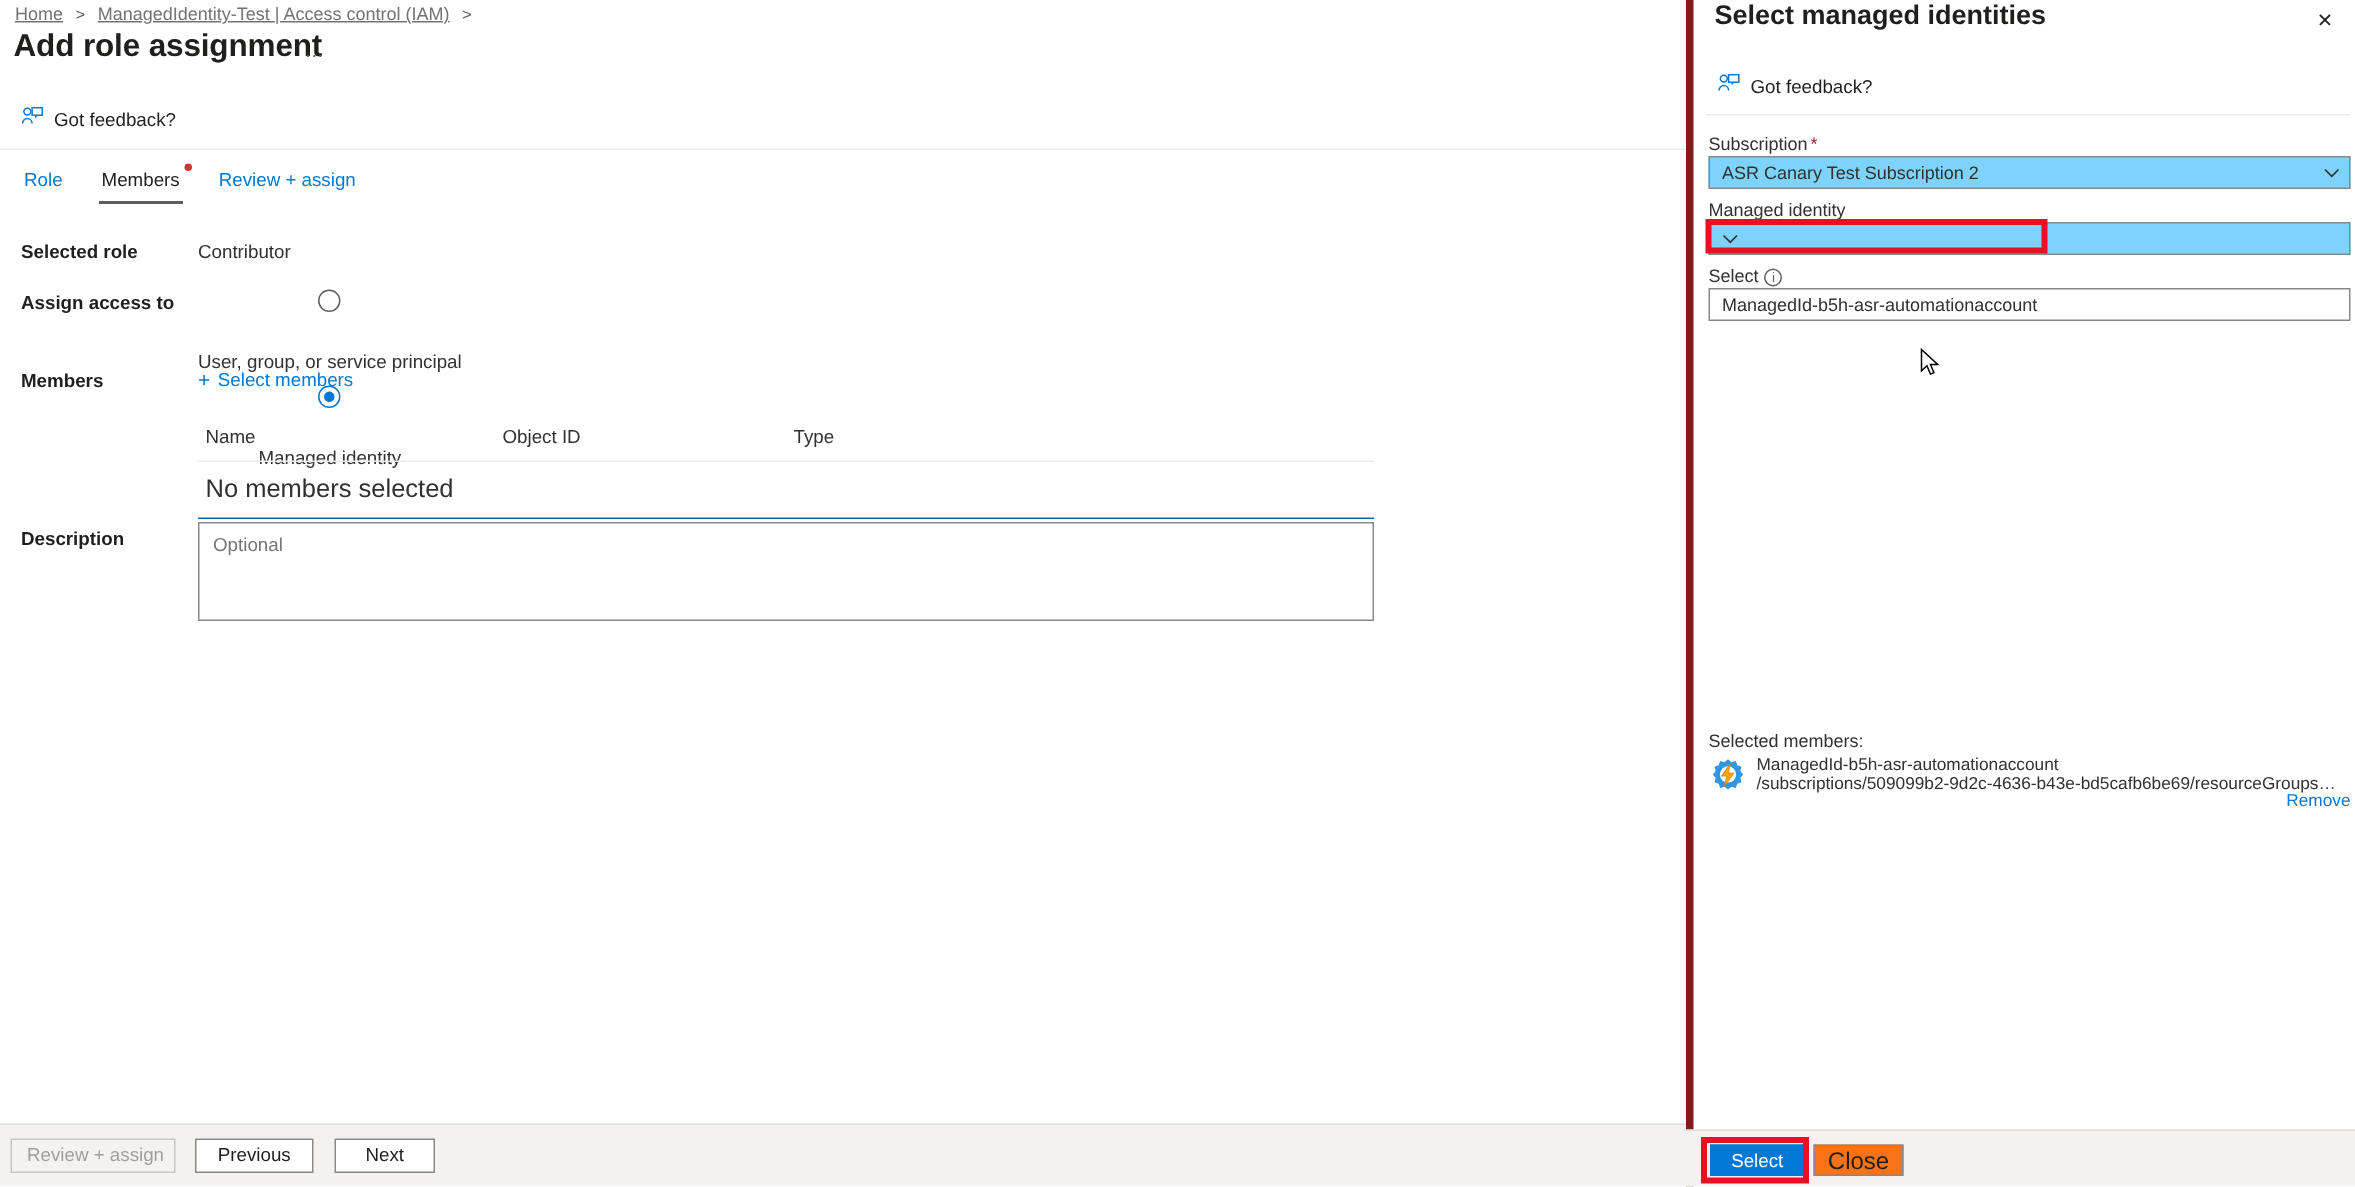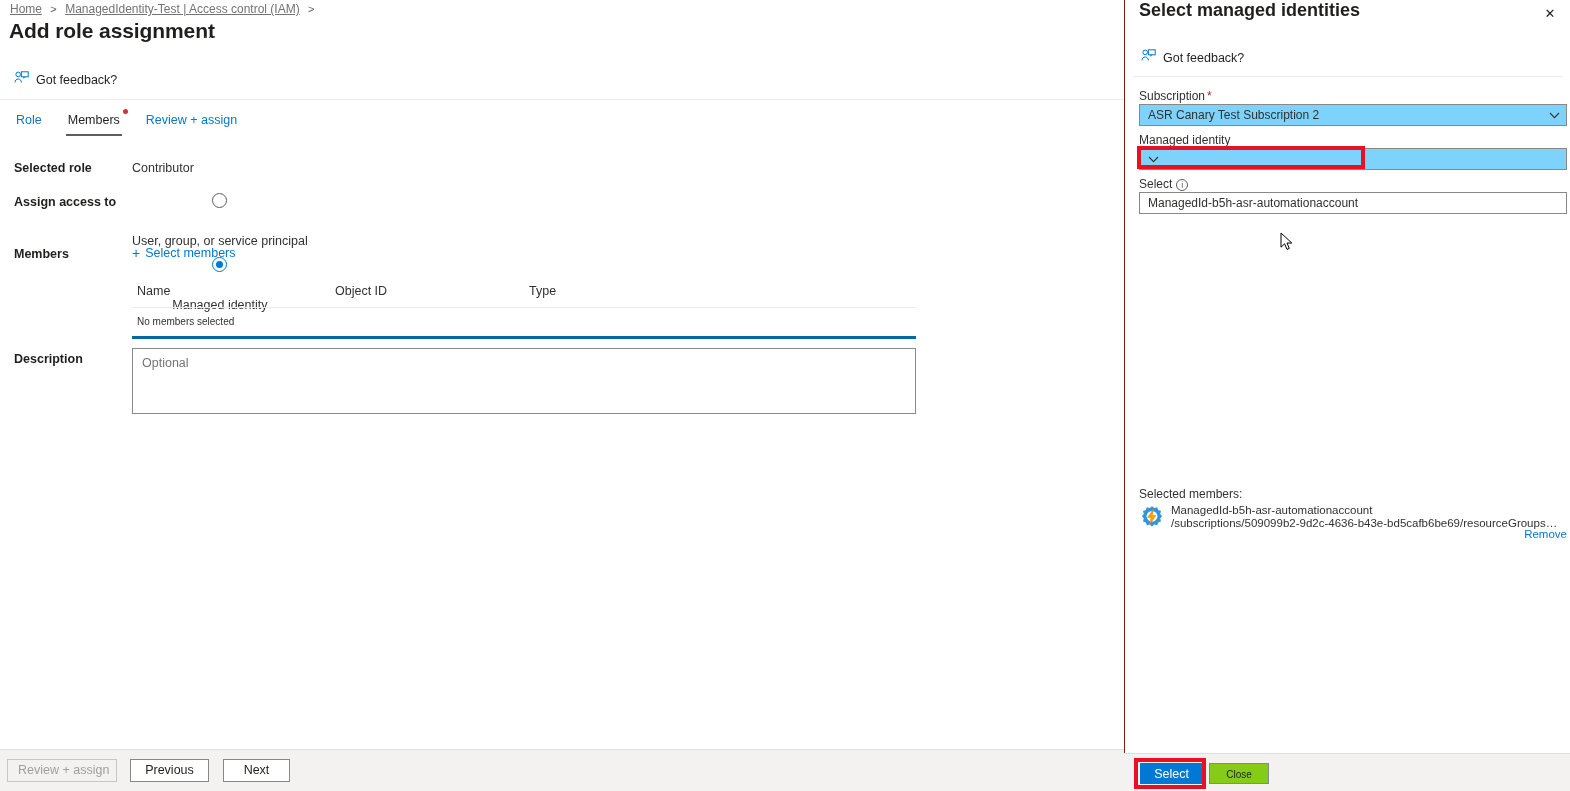--- a/index.html
+++ b/index.html
@@ -119,22 +119,22 @@
   .mt-head {
     display: flex; padding: 0 0 9px 5px;
     border-bottom: 1px solid #edebe9;
     font-size: 12.5px; color: #323130;
   }
   .mt-col-name { width: 198px; }
   .mt-col-oid  { width: 194px; }
   .mt-col-type { width: 180px; }
   .mt-body {
     display: flex; padding: 8px 0 9px 5px;
-    border-bottom: 3px solid #0369a1;
-    font-size: 10px; color: #323130;
+    border-bottom: 1px solid #0369a1;
+    font-size: 17px; color: #323130;
   }
 
   .desc-box {
     position: absolute; left: 132px; top: 348px;
     width: 784px; height: 66px;
     border: 1px solid #8a8886; background: #fff;
     font-family: "Liberation Sans", sans-serif;
     font-size: 12.5px; color: #a19f9d;
     padding: 7px 9px; resize: none; outline: none;
   }
@@ -161,21 +161,21 @@
   }
   .btn-review { position: absolute; left: 7px; top: 9px; width: 110px; }
   .btn-prev   { position: absolute; left: 130px; top: 9px; width: 79px; }
   .btn-next   { position: absolute; left: 223px; top: 9px; width: 67px; }
 
   
   #side-panel {
     position: absolute; left: 1124px; top: 0;
     width: 446px; height: 791px;
     background: #ffffff;
-    border-left: 1px solid #7f1d1d;
+    border-left: 5px solid #7f1d1d;
   }
   .panel-title {
     position: absolute; left: 14px; top: 0px;
     font-size: 18px; font-weight: bold; color: #201f1e;
     white-space: nowrap;
   }
   .panel-close {
     position: absolute; right: 9px; top: 2px;
     width: 22px; height: 22px;
     display: flex; align-items: center; justify-content: center;
@@ -265,23 +265,23 @@
     width: 63px; height: 21px;
     background: #0078d4; color: #ffffff;
     border: 1px solid #0078d4;
     font-size: 12.5px; line-height: 19px; text-align: center;
     cursor: pointer;
     font-family: "Liberation Sans", sans-serif;
   }
   .btn-close-panel {
     position: absolute; left: 1209px; top: 763px;
     width: 60px; height: 21px;
-    background: #84cc16; color: #201f1e;
+    background: #f97316; color: #201f1e;
     border: 1px solid #8a8886;
-    font-size: 10px; line-height: 19px; text-align: center;
+    font-size: 16px; line-height: 19px; text-align: center;
     cursor: pointer;
     font-family: "Liberation Sans", sans-serif;
   }
 
   
   .annot {
     position: absolute;
     border: 4px solid #e81123;
     pointer-events: none;
   }

